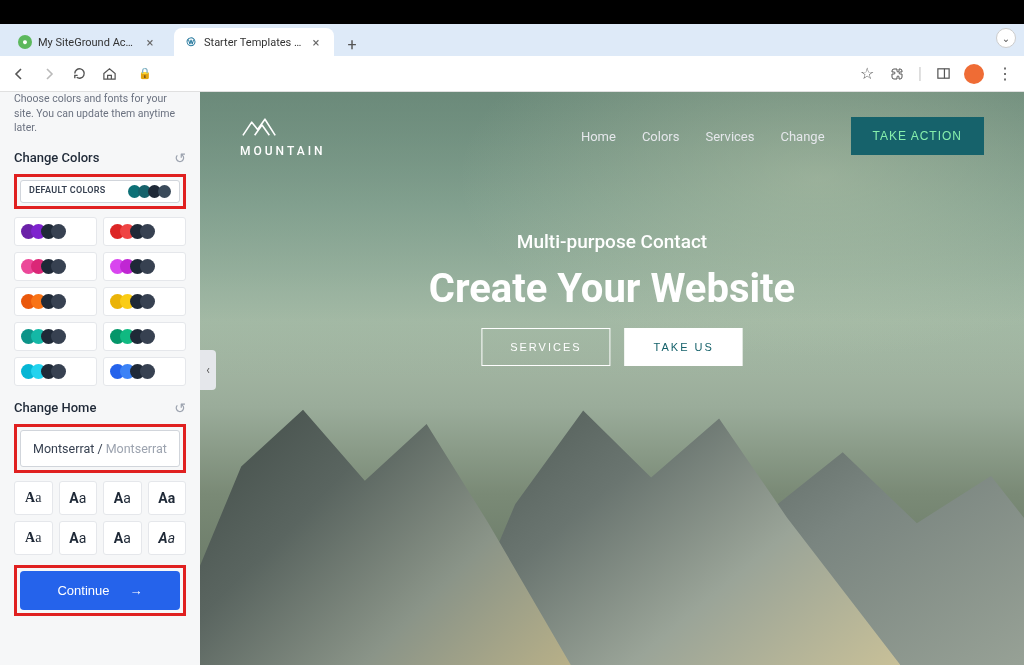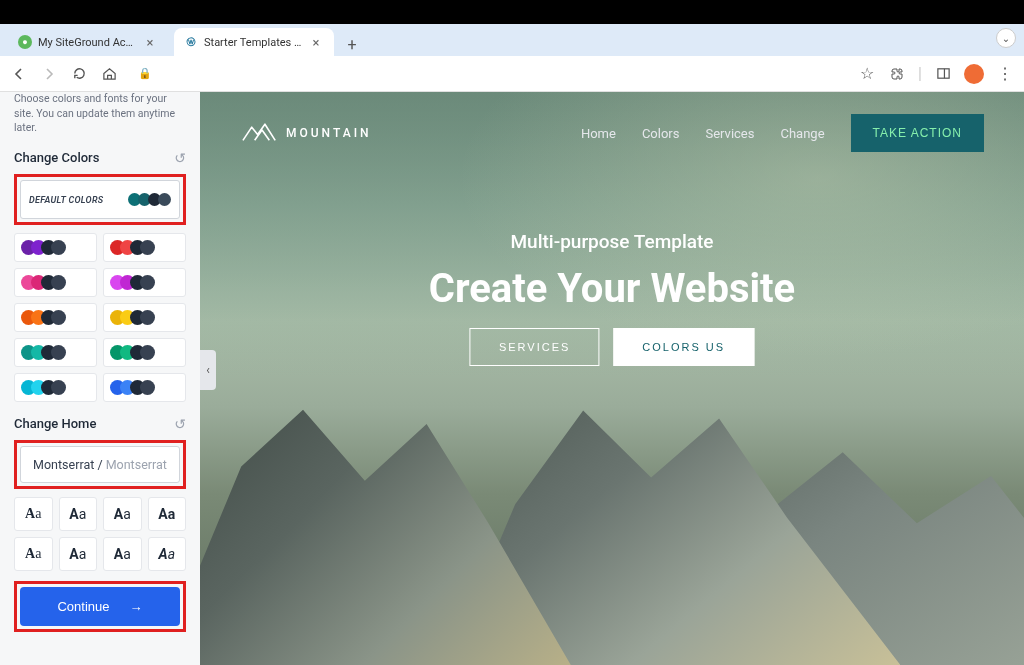--- a/index.html
+++ b/index.html
@@ -37,21 +37,21 @@
 
 .sidebar { width: 200px; background: #f6f7f8; padding: 0 14px 14px 14px; overflow-y: auto; font-size: 12px; position: relative; }
 .sidebar h2 { font-size: 15px; font-weight: 600; color: #1f2937; margin: 8px 0 6px; }
 .sidebar-desc { font-size: 10.5px; color: #6b7280; line-height: 1.4; margin-bottom: 0; }
 .section-header { display: flex; justify-content: space-between; align-items: flex-start; margin: 14px 0 8px; }
 .section-title { font-size: 13px; font-weight: 500; color: #1f2937; }
 .reset-icon { color: #9ca3af; cursor: pointer; font-size: 14px; }
 
 .highlight-box { border: 3px solid #e02020; padding: 3px; margin-bottom: 8px; }
 
-.default-colors-card { background: #fff; border: 1px solid #d1d5db; border-radius: 3px; padding: 12px 8px; display: flex; align-items: center; justify-content: space-between; cursor: pointer; font-style: italic; }
+.default-colors-card { background: #fff; border: 1px solid #d1d5db; border-radius: 3px; padding: 4px 8px; display: flex; align-items: flex-start; justify-content: space-between; cursor: pointer; }
 .default-label { font-size: 9px; font-weight: 600; color: #374151; letter-spacing: 0.3px; }
 .swatch-row { display: flex; gap: 1px; }
 .swatch { width: 14px; height: 14px; border-radius: 50%; }
 .swatch.sm { width: 13px; height: 13px; margin-left: -4px; }
 
 .palette-grid { display: grid; grid-template-columns: 1fr 1fr; gap: 6px; margin-bottom: 6px; }
 .palette { background: #fff; border: 1px solid #e5e7eb; border-radius: 3px; padding: 6px; display: flex; align-items: center; gap: 0; cursor: pointer; }
 .palette .swatch { width: 15px; height: 15px; margin-left: -5px; }
 .palette .swatch:first-child { margin-left: 0; }
 
@@ -75,21 +75,21 @@
 
 .mountains { position: absolute; bottom: 0; left: 0; right: 0; height: 55%; }
 .mtn { position: absolute; bottom: 0; }
 .mtn1 { left: -5%; width: 50%; height: 90%; background: linear-gradient(135deg, #3a4440 0%, #5a6560 40%, #8a9488 70%, #b8b088 100%); clip-path: polygon(0 100%, 20% 30%, 35% 10%, 50% 35%, 65% 15%, 80% 50%, 100% 100%); }
 .mtn2 { left: 30%; width: 55%; height: 85%; background: linear-gradient(140deg, #4a5550 0%, #6a7570 35%, #9aa498 65%, #c8c098 100%); clip-path: polygon(0 100%, 15% 40%, 30% 5%, 45% 30%, 60% 8%, 75% 45%, 100% 100%); }
 .mtn3 { right: -5%; width: 45%; height: 75%; background: linear-gradient(145deg, #5a6560 0%, #7a8580 40%, #9aa498 100%); clip-path: polygon(0 100%, 20% 35%, 40% 10%, 60% 40%, 80% 20%, 100% 60%, 100% 100%); }
 
 .collapse-handle { position: absolute; left: 0; top: 45%; width: 16px; height: 40px; background: #e5e7eb; border-radius: 0 4px 4px 0; display: flex; align-items: center; justify-content: center; color: #555; cursor: pointer; z-index: 10; font-size: 12px; }
 
 .site-header { position: absolute; top: 0; left: 0; right: 0; padding: 22px 40px; display: flex; align-items: center; justify-content: space-between; z-index: 5; }
-.logo { display: flex; align-items: center; gap: 2px; color: #fff; }
+.logo { display: flex; gap: 2px; color: #fff; flex-direction: column; }
 .logo-mark { width: 44px; height: 28px; }
 .logo-text { font-size: 12px; letter-spacing: 3px; font-weight: 500; }
 .nav { display: flex; align-items: center; gap: 26px; }
 .nav a { color: #e5e7eb; font-size: 13px; text-decoration: none; cursor: pointer; }
 .cta-btn { background: #16626b; color: #86efac; padding: 12px 22px; font-size: 12px; letter-spacing: 1px; cursor: pointer; border: none; }
 
 .hero { position: absolute; top: 36%; left: 50%; transform: translate(-50%, -50%); text-align: center; color: #fff; z-index: 5; width: 80%; }
 .hero-subtitle { font-size: 19px; font-weight: 500; margin-bottom: 12px; }
 .hero-title { font-size: 40px; font-weight: 700; margin-bottom: 16px; }
 .hero-desc { font-size: 12px; line-height: 1.6; opacity: 0.9; margin-bottom: 26px; }
@@ -300,23 +300,23 @@
         <div class="nav">
           <a>Home</a>
           <a>Colors</a>
           <a>Services</a>
           <a>Change</a>
           <button class="cta-btn">TAKE ACTION</button>
         </div>
       </div>
 
       <div class="hero">
-        <div class="hero-subtitle">Multi-purpose Template</div>
+        <div class="hero-subtitle">Multi-purpose Contact</div>
         <div class="hero-title">Create Your Website</div>
         <div class="hero-buttons">
           <button class="hero-btn outline">SERVICES</button>
-          <button class="hero-btn filled">COLORS US</button>
+          <button class="hero-btn filled">TAKE US</button>
         </div>
       </div>
     </div>
 
   </div>
 </div>
 
 </body></html>

